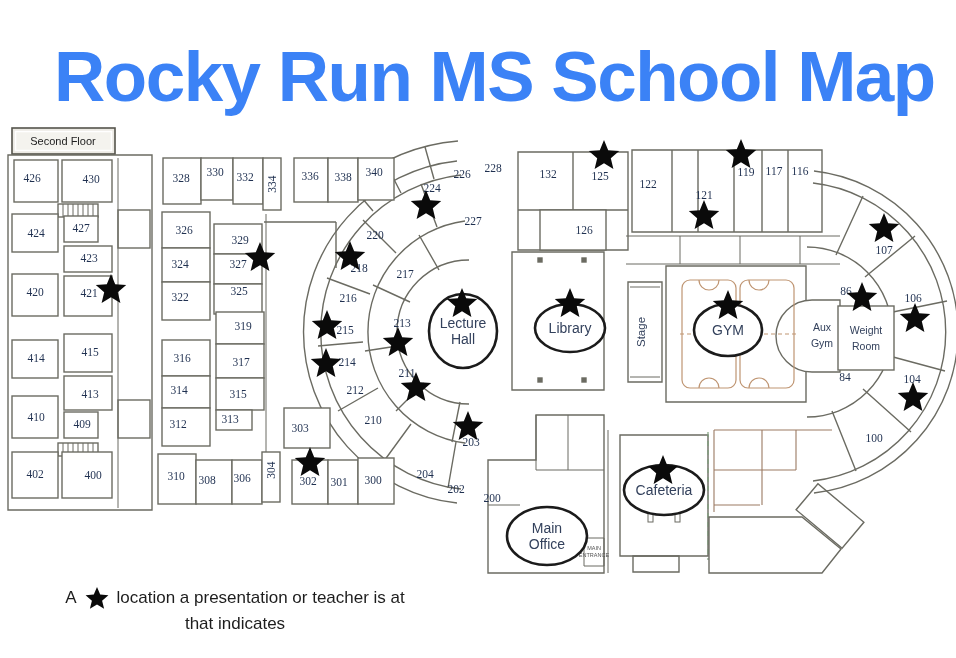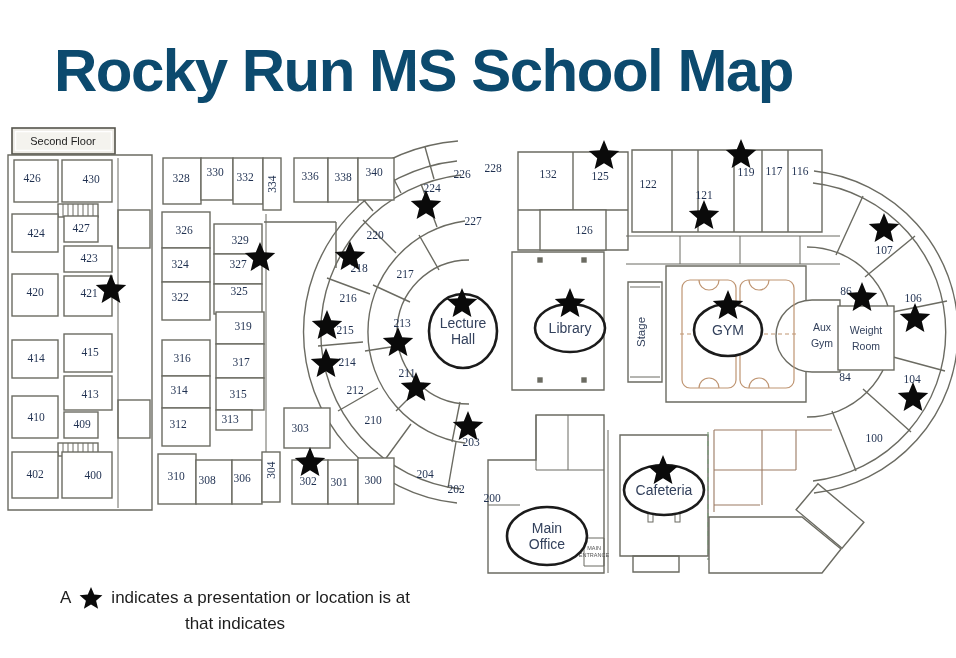--- a/index.html
+++ b/index.html
@@ -1,19 +1,19 @@
 <!DOCTYPE html>
 <html><head>
 <meta charset="utf-8">
 <style>
   html,body{margin:0;padding:0;background:#ffffff;}
   .page{position:relative;width:956px;height:658px;background:#ffffff;overflow:hidden;
         font-family:"Liberation Sans",sans-serif;}
-  .title{position:absolute;left:54px;top:36px;font-size:60px;font-weight:700;
-         letter-spacing:-1.5px;color:#0c4a6e;white-space:nowrap;}
+  .title{position:absolute;left:54px;top:36px;font-size:71px;font-weight:700;
+         letter-spacing:-1.5px;color:#3b82f6;white-space:nowrap;}
   .legend{position:absolute;left:20px;top:585px;width:430px;display:flex;
           flex-direction:column;align-items:center;color:#1d1d1d;font-size:17px;}
   .legend-line1{display:flex;align-items:center;gap:7px;}
   .legend-line2{margin-top:3px;}
   svg text{font-family:"Liberation Sans",sans-serif;}
   svg text.num{font-family:"Liberation Serif","DejaVu Serif",serif;}
 </style>
 </head>
 <body>
 
@@ -299,17 +299,17 @@
         <path d="M663.0,455.0L667.2,465.2L678.2,466.1L669.8,473.2L672.4,483.9L663.0,478.2L653.6,483.9L656.2,473.2L647.8,466.1L658.8,465.2Z" fill="#0a0a0a"></path>
       </g>
   </svg>
 
   <div class="legend">
     <div class="legend-line1">
       <span>A</span>
       <svg width="26" height="26" viewBox="0 0 26 26">
         <path id="legend-star" fill="#0a0a0a" d="M13.0,2.0L16.2,9.6L24.4,10.3L18.1,15.7L20.1,23.7L13.0,19.4L5.9,23.7L7.9,15.7L1.6,10.3L9.8,9.6Z"></path>
       </svg>
-      <span>indicates a presentation or location is at</span>
+      <span>location a presentation or teacher is at</span>
     </div>
     <div class="legend-line2">that indicates</div>
   </div>
 </div>
 
 </body></html>

